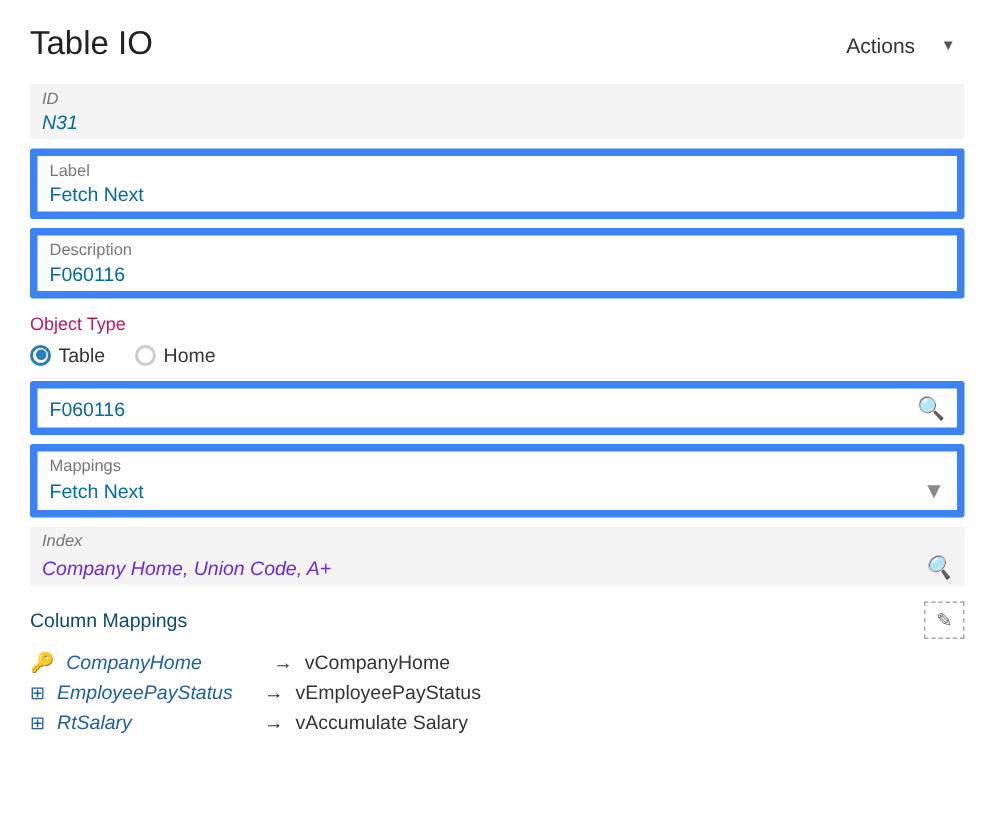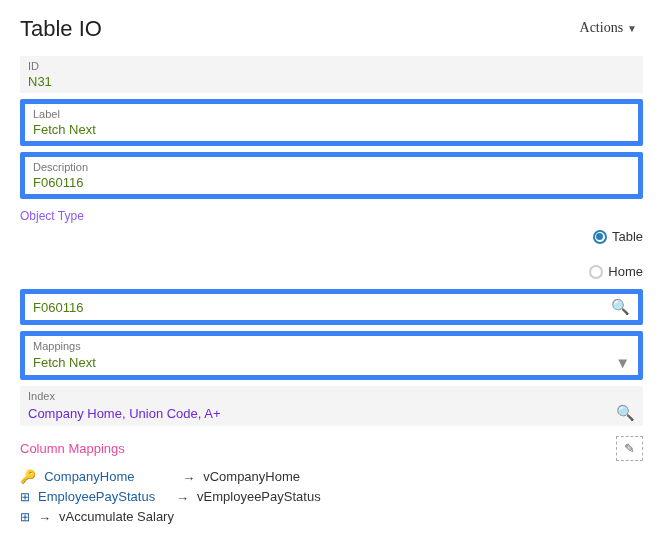--- a/index.html
+++ b/index.html
@@ -11,91 +11,90 @@
       width: 663px;
       min-height: 546px;
     }
     .container {
       padding: 16px 20px;
       max-width: 663px;
     }
     .header {
       display: flex;
       justify-content: space-between;
-      align-items: flex-start;
+      align-items: flex-end;
       margin-bottom: 14px;
     }
     .title {
       font-size: 22px;
       font-weight: normal;
       color: #222;
     }
     .actions-btn {
       display: flex;
       align-items: center;
-      gap: 4px;
+      gap: 17px;
       cursor: pointer;
       font-size: 14px;
       color: #333;
       border: none;
       background: none;
       padding: 4px 6px;
-      font-family: Liberation Serif, serif;
     }
     .actions-btn .chevron {
       font-size: 10px;
       color: #555;
     }
     .field-block {
       border: 5px solid #3b82f6;
       border-radius: 2px;
       padding: 4px 8px;
       margin-bottom: 6px;
       background: #fff;
     }
     .field-block.shaded {
       background: #f4f4f4;
       border: none;
       border-radius: 2px;
       padding: 4px 8px;
       margin-bottom: 6px;
+      font-style: italic;
     }
     .field-label {
       font-size: 11px;
       color: #777;
       margin-bottom: 2px;
     }
     .field-value {
       font-size: 13px;
-      color: #4d7c0f;
+      color: #0369a1;
     }
     .field-with-icon {
       display: flex;
       align-items: center;
       justify-content: space-between;
     }
     .field-icon {
       color: #888;
       font-size: 15px;
       cursor: pointer;
     }
     .object-type-section {
       margin-bottom: 6px;
       padding: 4px 0;
     }
     .object-type-label {
       font-size: 12px;
-      color: #8b5cf6;
+      color: #be185d;
       margin-bottom: 6px;
     }
     .radio-group {
       display: flex;
       gap: 20px;
-      align-items: flex-end;
-      flex-direction: column;
+      align-items: center;
     }
     .radio-option {
       display: flex;
       align-items: center;
       gap: 5px;
       cursor: pointer;
     }
     .radio-circle {
       width: 14px;
       height: 14px;
@@ -123,21 +122,21 @@
       margin-top: 10px;
     }
     .column-mappings-header {
       display: flex;
       justify-content: space-between;
       align-items: center;
       margin-bottom: 8px;
     }
     .column-mappings-title {
       font-size: 13px;
-      color: #ec4899;
+      color: #0c4a6e;
     }
     .edit-btn {
       border: 1px dashed #aaa;
       background: none;
       padding: 4px 7px;
       cursor: pointer;
       color: #666;
       font-size: 13px;
     }
     .mapping-row {
@@ -146,20 +145,21 @@
       gap: 8px;
       margin-bottom: 5px;
     }
     .mapping-icon {
       font-size: 13px;
     }
     .mapping-source {
       color: #2060a0;
       font-size: 13px;
       min-width: 130px;
+      font-style: italic;
     }
     .arrow {
       color: #333;
       font-size: 13px;
     }
     .mapping-target {
       color: #333;
       font-size: 13px;
       text-align: right;
     }
@@ -248,17 +248,18 @@
 
     <div class="mapping-row">
       <span class="mapping-icon table-icon" style="font-size:12px;">⊞</span>
       <span class="mapping-source">EmployeePayStatus</span>
       <span class="arrow">→</span>
       <span class="mapping-target">vEmployeePayStatus</span>
     </div>
 
     <div class="mapping-row">
       <span class="mapping-icon table-icon" style="font-size:12px;">⊞</span>
+      <span class="mapping-source">RtSalary</span>
       <span class="arrow">→</span>
       <span class="mapping-target">vAccumulate Salary</span>
     </div>
   </div>
 </div>
 
 </body></html>

